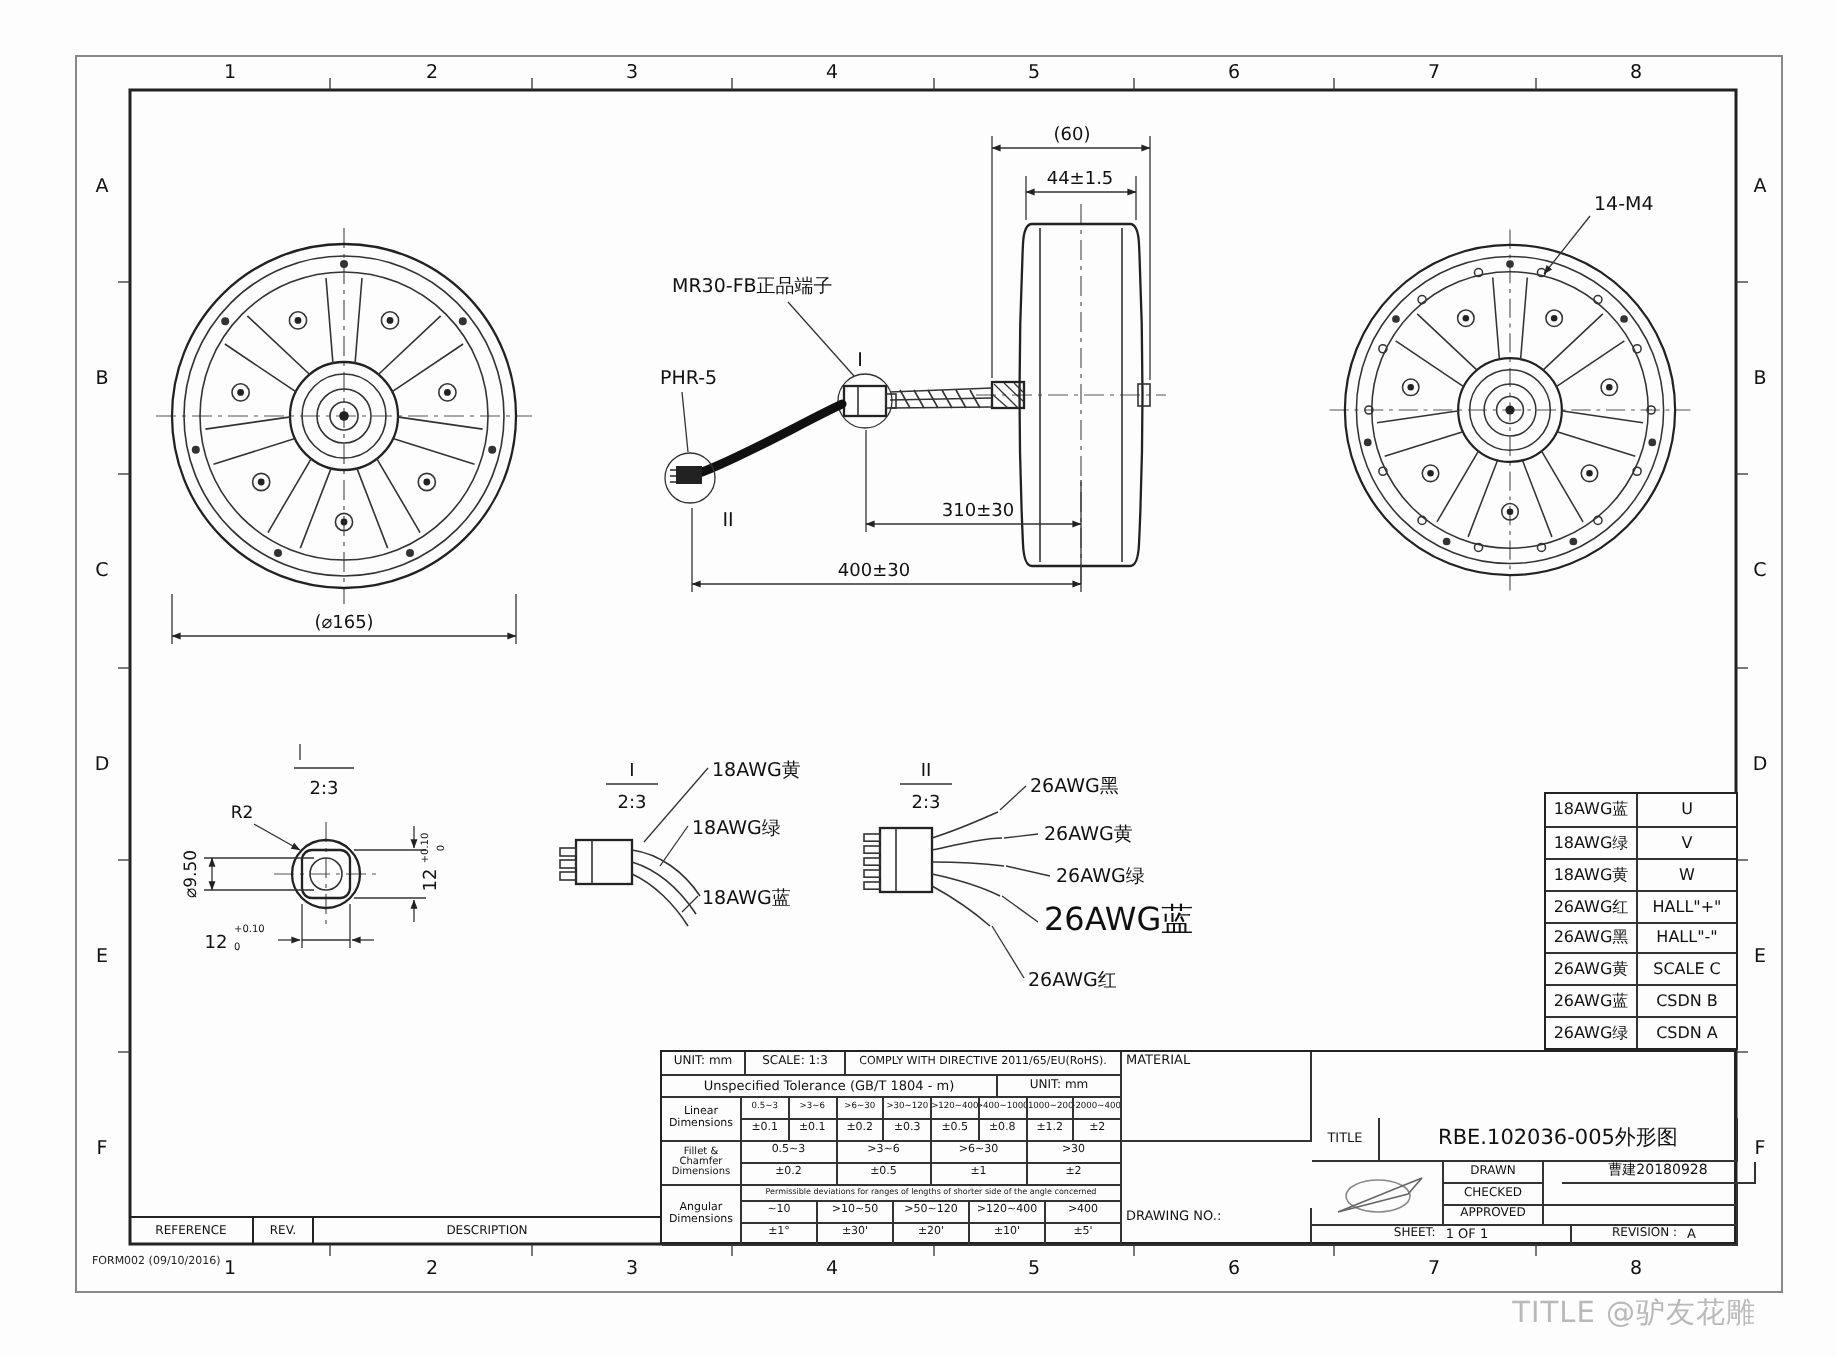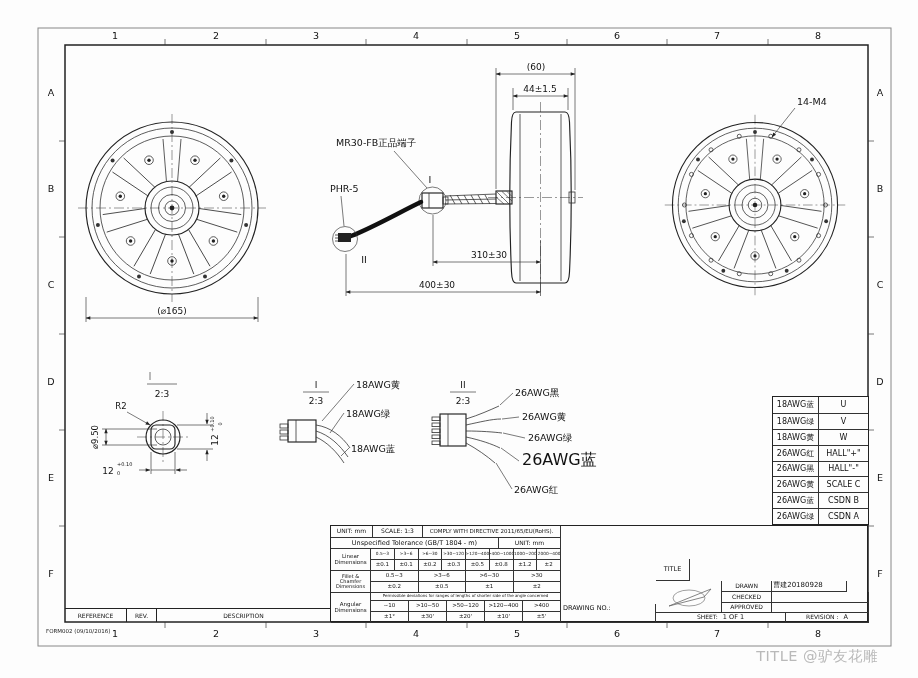--- a/index.html
+++ b/index.html
@@ -400,31 +400,33 @@
     <div class="cell" style="left:78px;top:75px;width:38px;height:11px;font-size:5.5px">&gt;10~50</div>
     <div class="cell" style="left:116px;top:75px;width:38px;height:11px;font-size:5.5px">&gt;50~120</div>
     <div class="cell" style="left:154px;top:75px;width:38px;height:11px;font-size:5.5px">&gt;120~400</div>
     <div class="cell" style="left:192px;top:75px;width:38px;height:11px;font-size:5.5px">&gt;400</div>
     <div class="cell" style="left:40px;top:86px;width:38px;height:11px;font-size:5.5px">±1°</div>
     <div class="cell" style="left:78px;top:86px;width:38px;height:11px;font-size:5.5px">±30'</div>
     <div class="cell" style="left:116px;top:86px;width:38px;height:11px;font-size:5.5px">±20'</div>
     <div class="cell" style="left:154px;top:86px;width:38px;height:11px;font-size:5.5px">±10'</div>
     <div class="cell" style="left:192px;top:86px;width:38px;height:11px;font-size:5.5px">±5'</div>
 
+    <div class="cell tleft" style="left:230px;top:0;width:95px;height:45px;font-size:6.5px">MATERIAL</div>
     <div class="cell tleft" style="left:230px;top:78px;width:95px;height:19px;font-size:6.5px">DRAWING NO.:</div>
 
     <div class="cell" style="left:325px;top:33px;width:34px;height:22px;font-size:6.5px">TITLE</div>
+    <div class="cell" style="left:359px;top:33px;width:179px;height:22px;font-size:10.5px">RBE.102036-005外形图</div>
     <div class="cell" style="left:325px;top:55px;width:66px;height:32px">
       <svg width="60" height="28">
         <ellipse cx="30" cy="15" rx="16" ry="8" fill="none" stroke="#888" stroke-width="0.8"></ellipse>
         <path d="M10,23 L42,10 L52,6 L45,14 Z" fill="none" stroke="#666" stroke-width="0.8"></path>
       </svg>
     </div>
     <div class="cell" style="left:391px;top:55px;width:50px;height:11px;font-size:6px">DRAWN</div>
-    <div class="cell" style="left:419px;top:55px;width:97px;height:11px;font-size:7px">曹建20180928</div>
+    <div class="cell" style="left:450px;top:55px;width:97px;height:11px;font-size:7px">曹建20180928</div>
     <div class="cell" style="left:391px;top:66px;width:50px;height:11px;font-size:6px">CHECKED</div>
     <div class="cell" style="left:441px;top:66px;width:97px;height:11px"></div>
     <div class="cell" style="left:391px;top:77px;width:50px;height:10px;font-size:6px">APPROVED</div>
     <div class="cell" style="left:441px;top:77px;width:97px;height:10px"></div>
     <div class="cell" style="left:325px;top:87px;width:130px;height:10px">
       <span class="spanlbl">SHEET:</span>
       <span class="spanval">1 OF 1</span>
     </div>
     <div class="cell" style="left:455px;top:87px;width:83px;height:10px">
       <span class="spanlbl">REVISION :</span>

